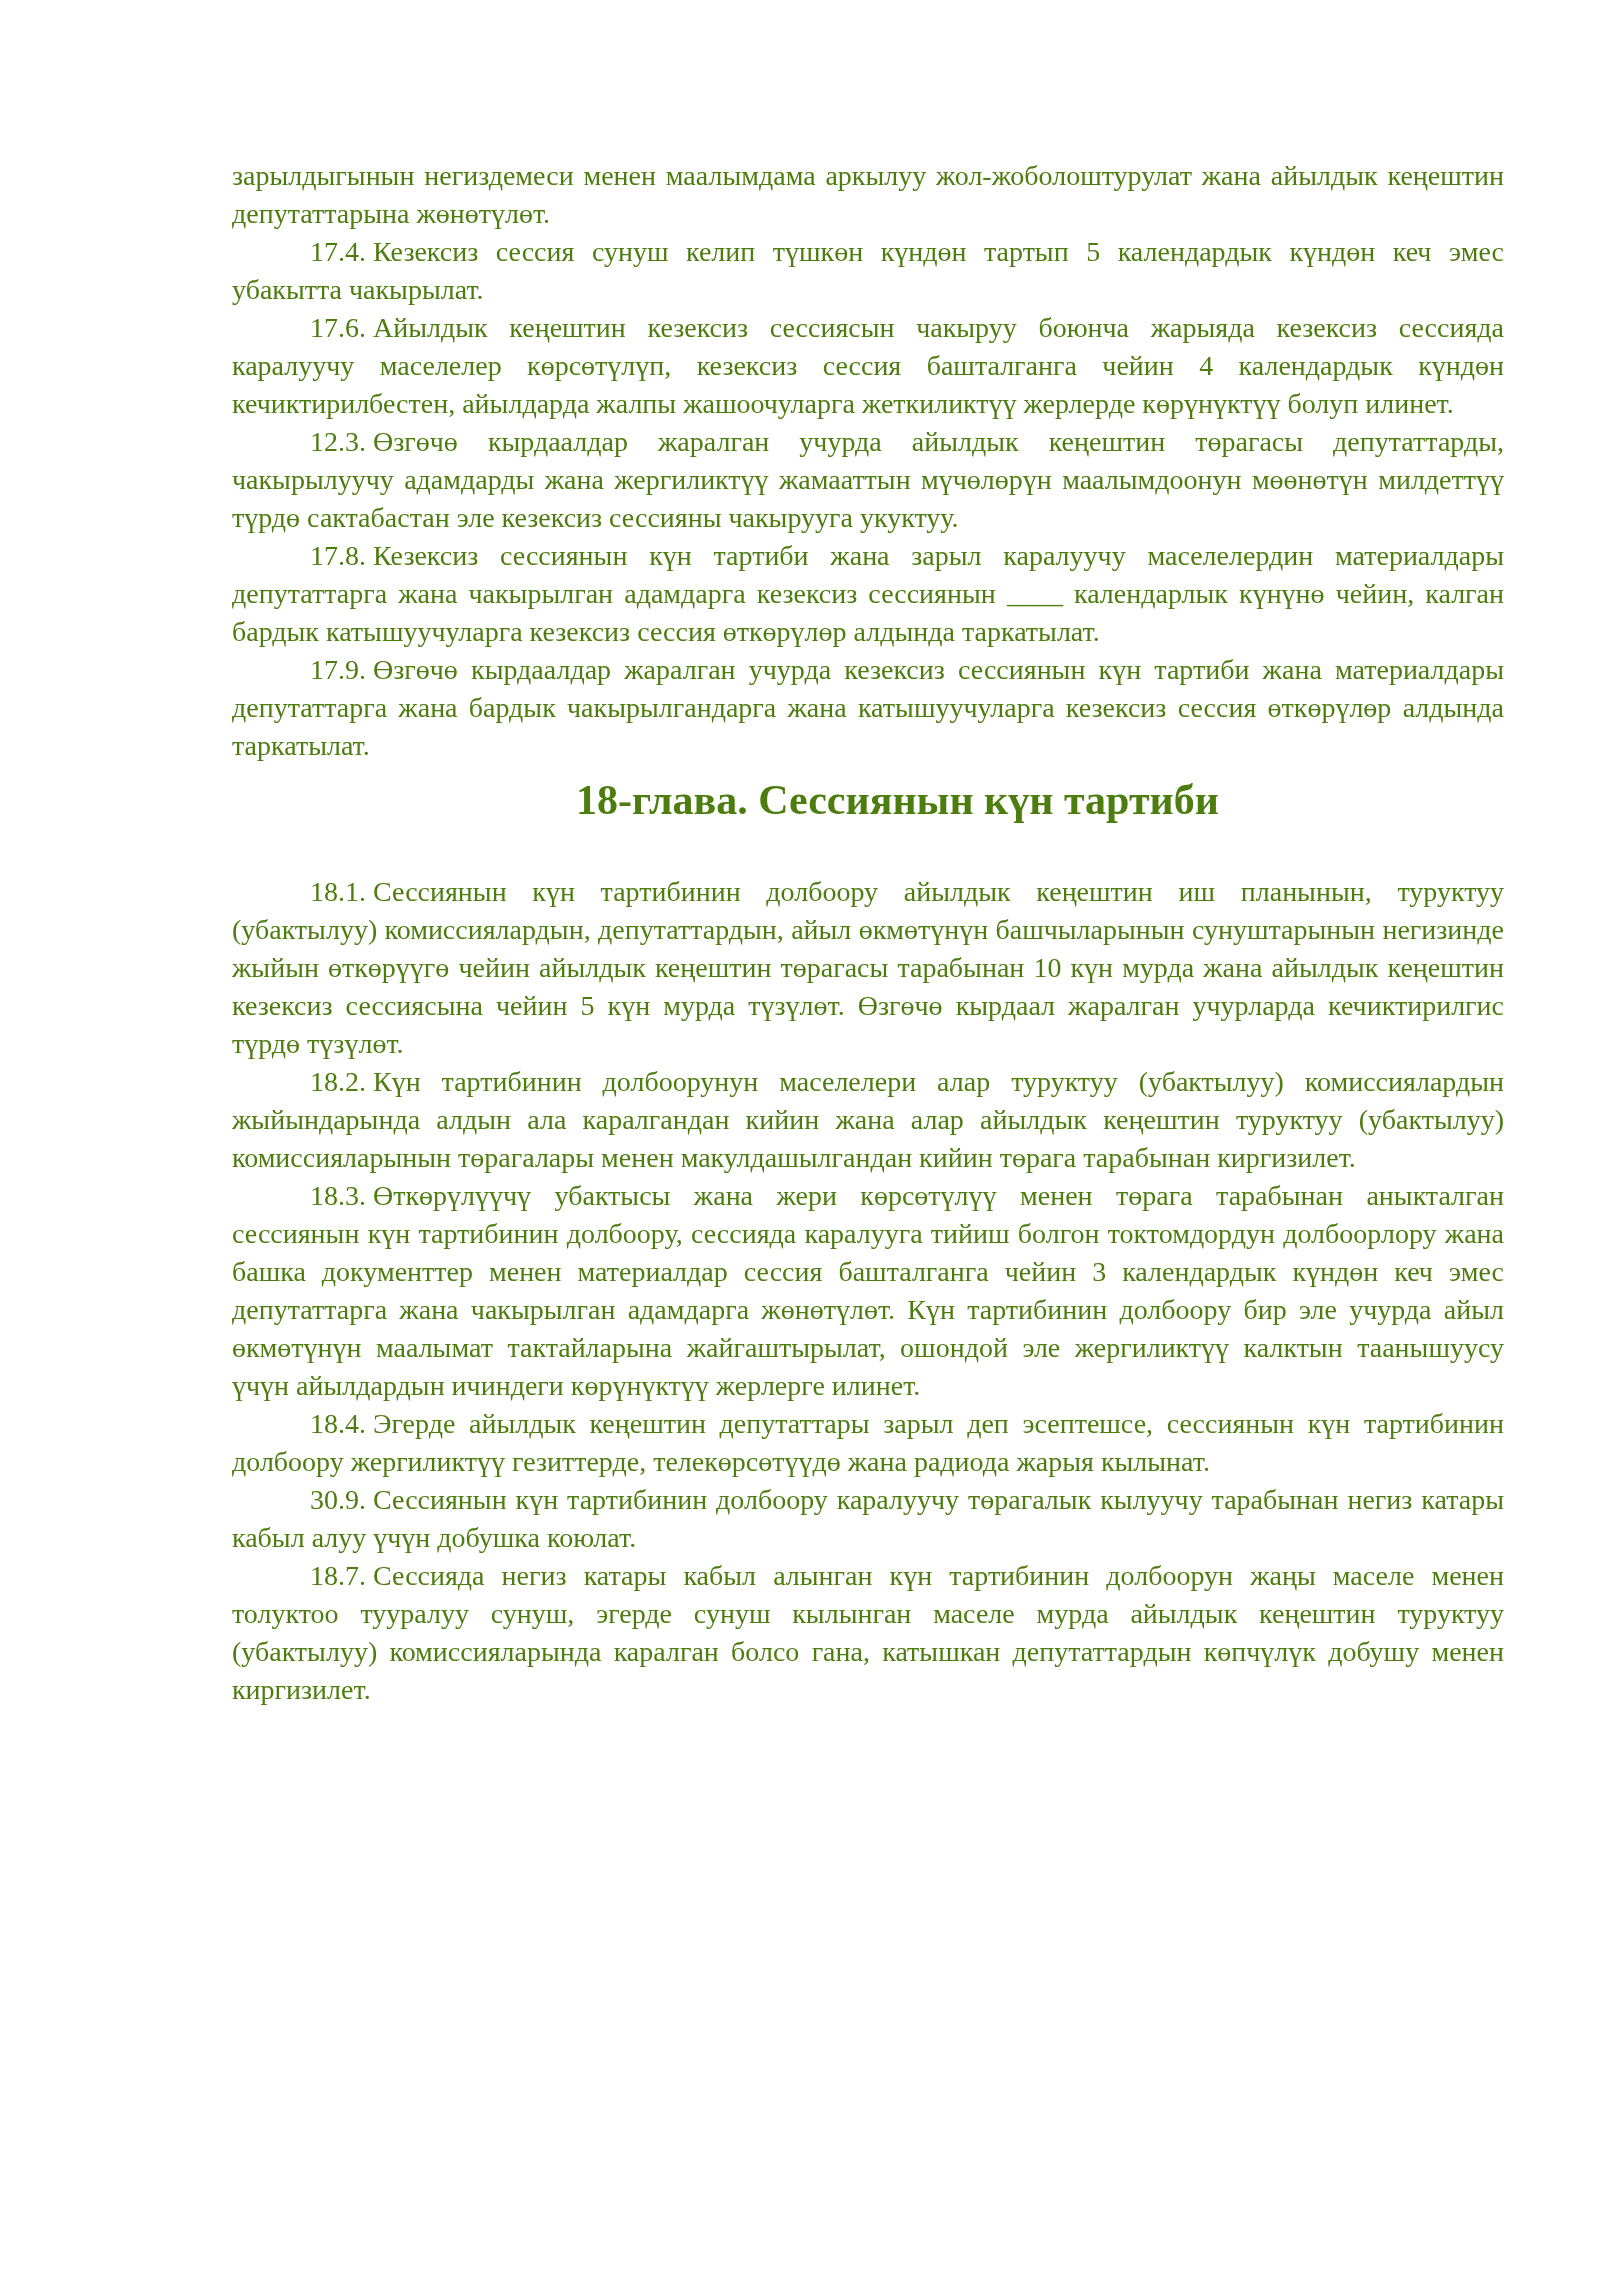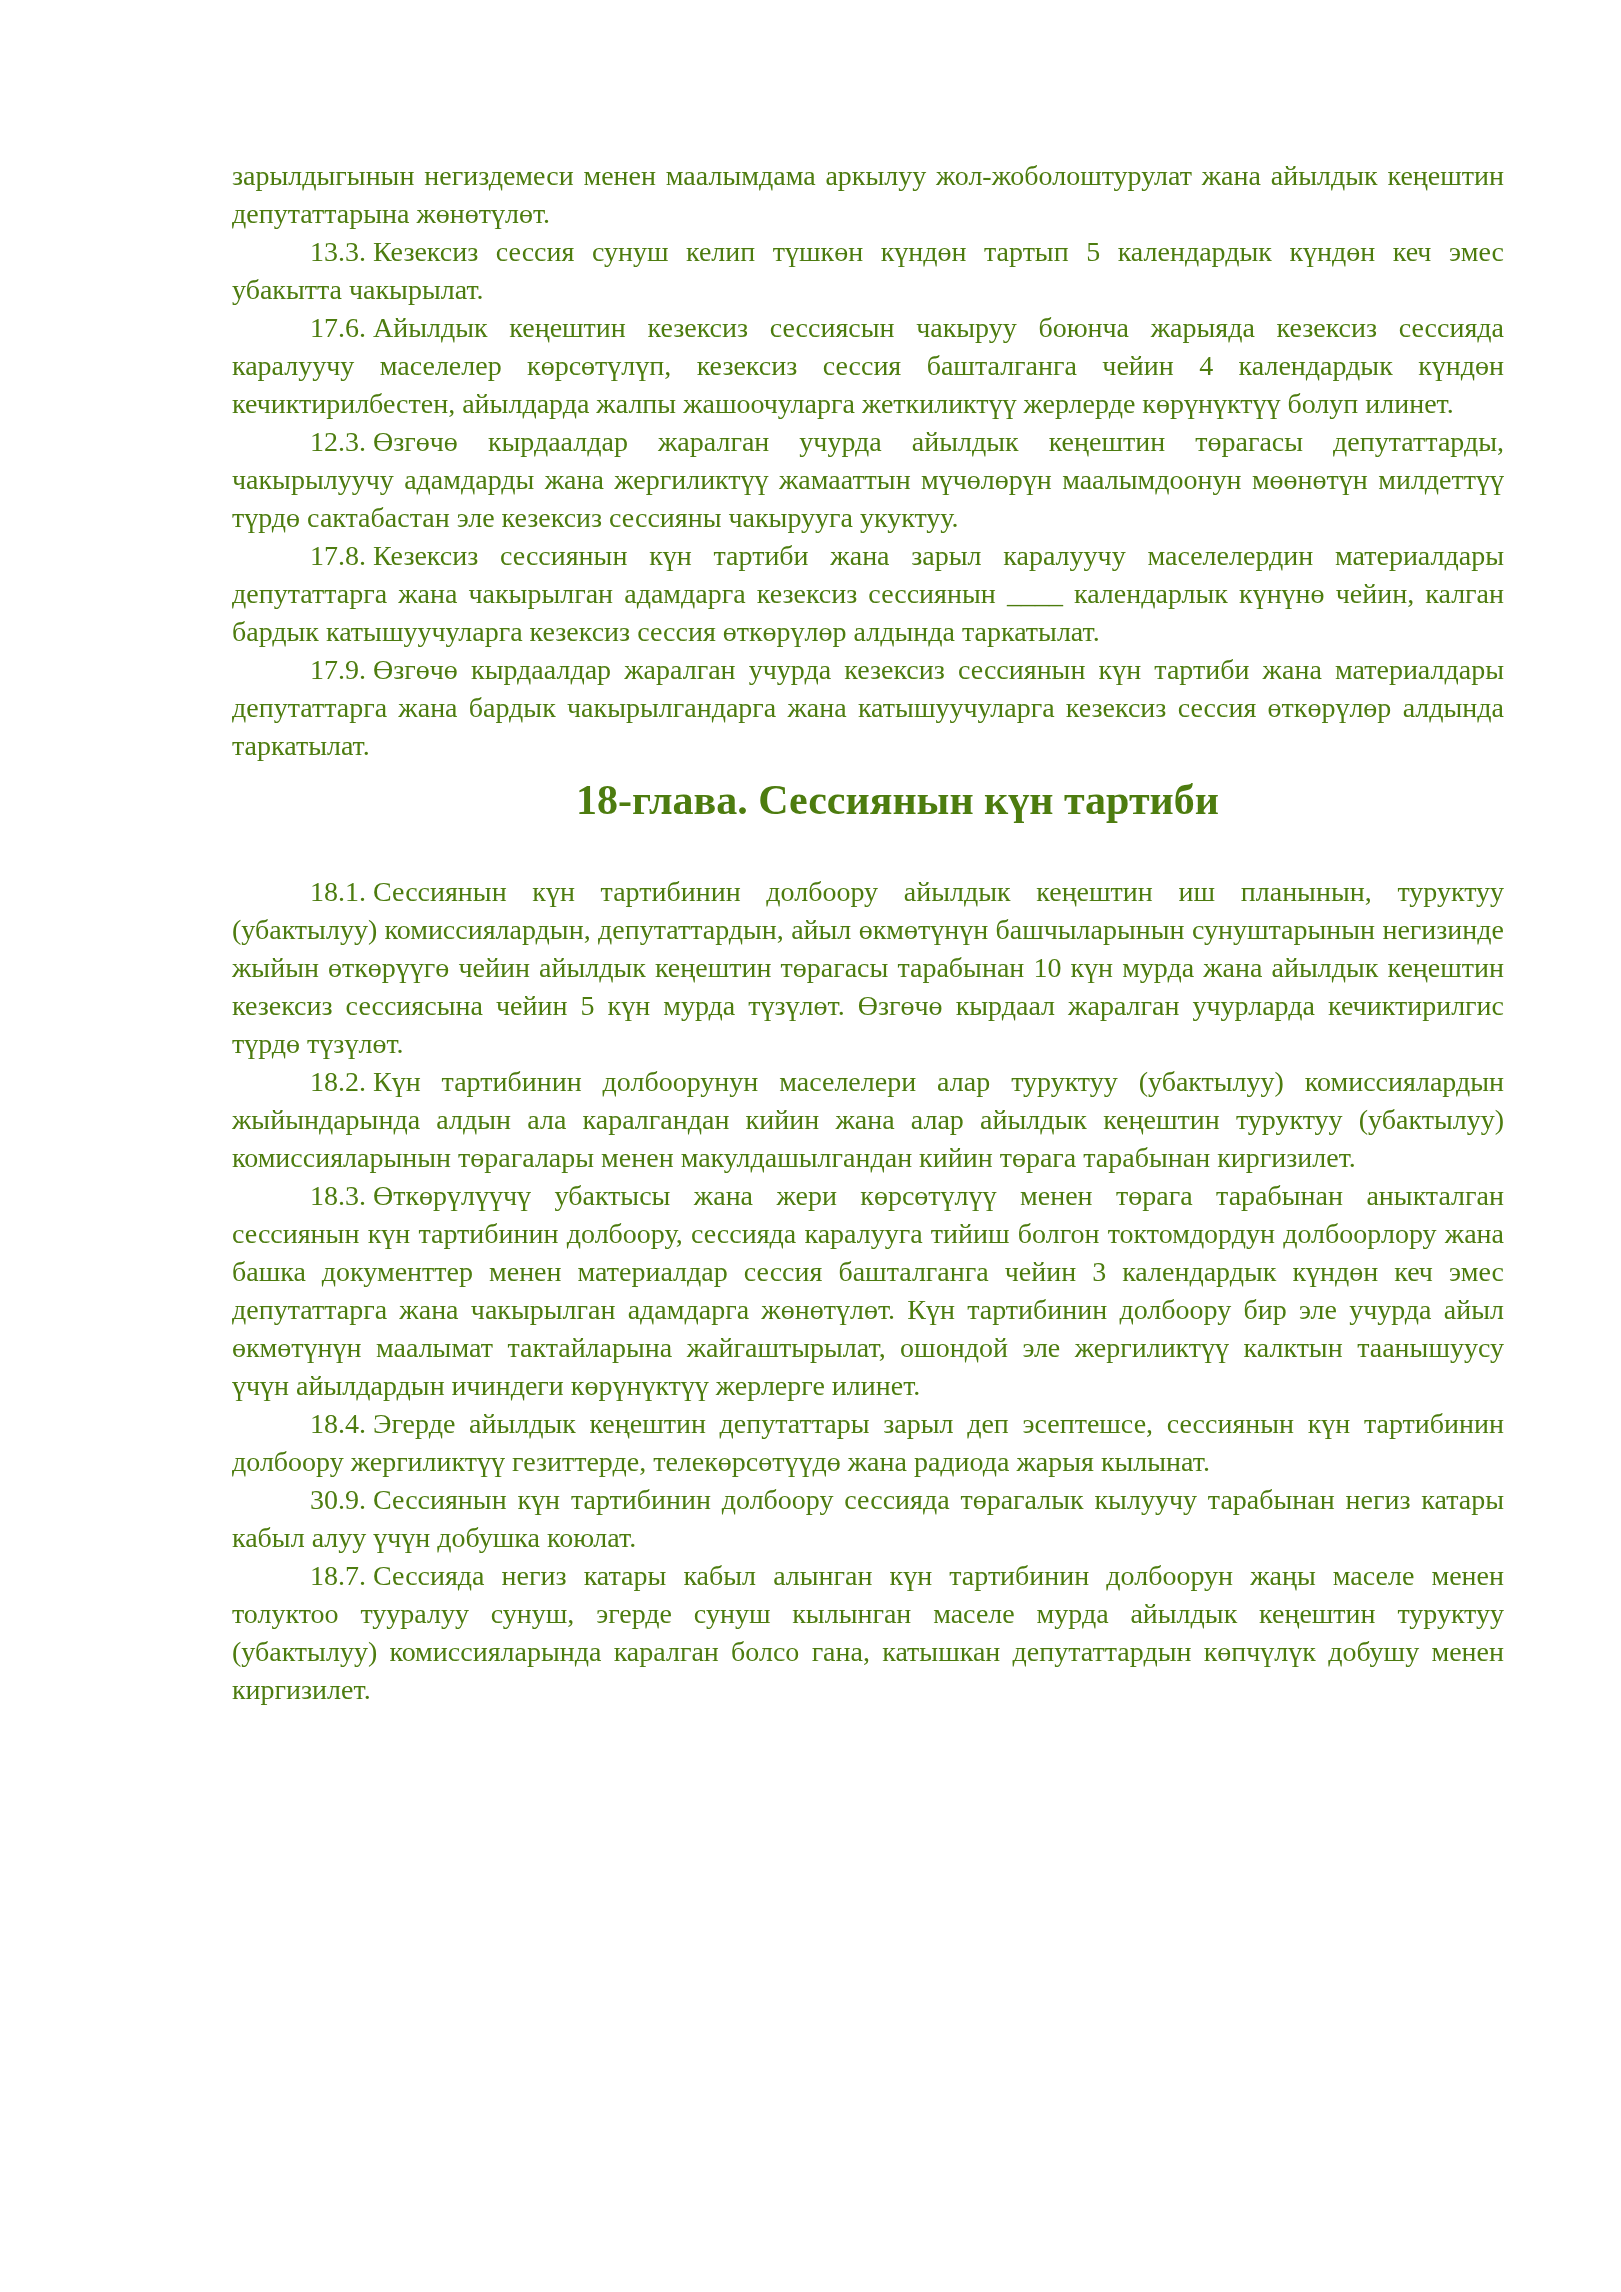--- a/index.html
+++ b/index.html
@@ -45,21 +45,21 @@
     margin-right: 0.25em;
   }
 </style>
 </head>
 <body>
 
 <div class="page">
 
   <p class="para cont">зарылдыгынын негиздемеси менен маалымдама аркылуу жол-жоболоштурулат жана айылдык кеңештин депутаттарына жөнөтүлөт.</p>
 
-  <p class="para"><span class="num">13.3.</span><span>Кезексиз сессия сунуш келип түшкөн күндөн тартып 5 календардык күндөн кеч эмес убакытта чакырылат.</span></p>
+  <p class="para"><span class="num">17.4.</span><span>Кезексиз сессия сунуш келип түшкөн күндөн тартып 5 календардык күндөн кеч эмес убакытта чакырылат.</span></p>
 
 
   <p class="para"><span class="num">17.6.</span><span>Айылдык кеңештин кезексиз сессиясын чакыруу боюнча жарыяда кезексиз сессияда каралуучу маселелер көрсөтүлүп, кезексиз сессия башталганга чейин 4 календардык күндөн кечиктирилбестен, айылдарда жалпы жашоочуларга жеткиликтүү жерлерде көрүнүктүү болуп илинет.</span></p>
 
   <p class="para"><span class="num">12.3.</span><span>Өзгөчө кырдаалдар жаралган учурда айылдык кеңештин төрагасы депутаттарды, чакырылуучу адамдарды жана жергиликтүү жамааттын мүчөлөрүн маалымдоонун мөөнөтүн милдеттүү түрдө сактабастан эле кезексиз сессияны чакырууга укуктуу.</span></p>
 
   <p class="para"><span class="num">17.8.</span><span>Кезексиз сессиянын күн тартиби жана зарыл каралуучу маселелердин материалдары депутаттарга жана чакырылган адамдарга кезексиз сессиянын ____ календарлык күнүнө чейин, калган бардык катышуучуларга кезексиз сессия өткөрүлөр алдында таркатылат.</span></p>
 
   <p class="para"><span class="num">17.9.</span><span>Өзгөчө кырдаалдар жаралган учурда кезексиз сессиянын күн тартиби жана материалдары депутаттарга жана бардык чакырылгандарга жана катышуучуларга кезексиз сессия өткөрүлөр алдында таркатылат.</span></p>
 
@@ -67,19 +67,19 @@
   <div class="spacer"></div>
 
   <p class="para"><span class="num">18.1.</span><span>Сессиянын күн тартибинин долбоору айылдык кеңештин иш планынын, туруктуу (убактылуу) комиссиялардын, депутаттардын, айыл өкмөтүнүн башчыларынын сунуштарынын негизинде жыйын өткөрүүгө чейин айылдык кеңештин төрагасы тарабынан 10 күн мурда жана айылдык кеңештин кезексиз сессиясына чейин 5 күн мурда түзүлөт. Өзгөчө кырдаал жаралган учурларда кечиктирилгис түрдө түзүлөт.</span></p>
 
   <p class="para"><span class="num">18.2.</span><span>Күн тартибинин долбоорунун маселелери алар туруктуу (убактылуу) комиссиялардын жыйындарында алдын ала каралгандан кийин жана алар айылдык кеңештин туруктуу (убактылуу) комиссияларынын төрагалары менен макулдашылгандан кийин төрага тарабынан киргизилет.</span></p>
 
   <p class="para"><span class="num">18.3.</span><span>Өткөрүлүүчү убактысы жана жери көрсөтүлүү менен төрага тарабынан аныкталган сессиянын күн тартибинин долбоору, сессияда каралууга тийиш болгон токтомдордун долбоорлору жана башка документтер менен материалдар сессия башталганга чейин 3 календардык күндөн кеч эмес депутаттарга жана чакырылган адамдарга жөнөтүлөт. Күн тартибинин долбоору бир эле учурда айыл өкмөтүнүн маалымат тактайларына жайгаштырылат, ошондой эле жергиликтүү калктын таанышуусу үчүн айылдардын ичиндеги көрүнүктүү жерлерге илинет.</span></p>
 
   <p class="para"><span class="num">18.4.</span><span>Эгерде айылдык кеңештин депутаттары зарыл деп эсептешсе, сессиянын күн тартибинин долбоору жергиликтүү гезиттерде, телекөрсөтүүдө жана радиода жарыя кылынат.</span></p>
 
-  <p class="para"><span class="num">30.9.</span><span>Сессиянын күн тартибинин долбоору сессияда төрагалык кылуучу тарабынан негиз катары кабыл алуу үчүн добушка коюлат.</span></p>
+  <p class="para"><span class="num">30.9.</span><span>Сессиянын күн тартибинин долбоору каралуучу төрагалык кылуучу тарабынан негиз катары кабыл алуу үчүн добушка коюлат.</span></p>
 
 
   <p class="para"><span class="num">18.7.</span><span>Сессияда негиз катары кабыл алынган күн тартибинин долбоорун жаңы маселе менен толуктоо тууралуу сунуш, эгерде сунуш кылынган маселе мурда айылдык кеңештин туруктуу (убактылуу) комиссияларында каралган болсо гана, катышкан депутаттардын көпчүлүк добушу менен киргизилет.</span></p>
 
 </div>
 
 
 </body></html>

